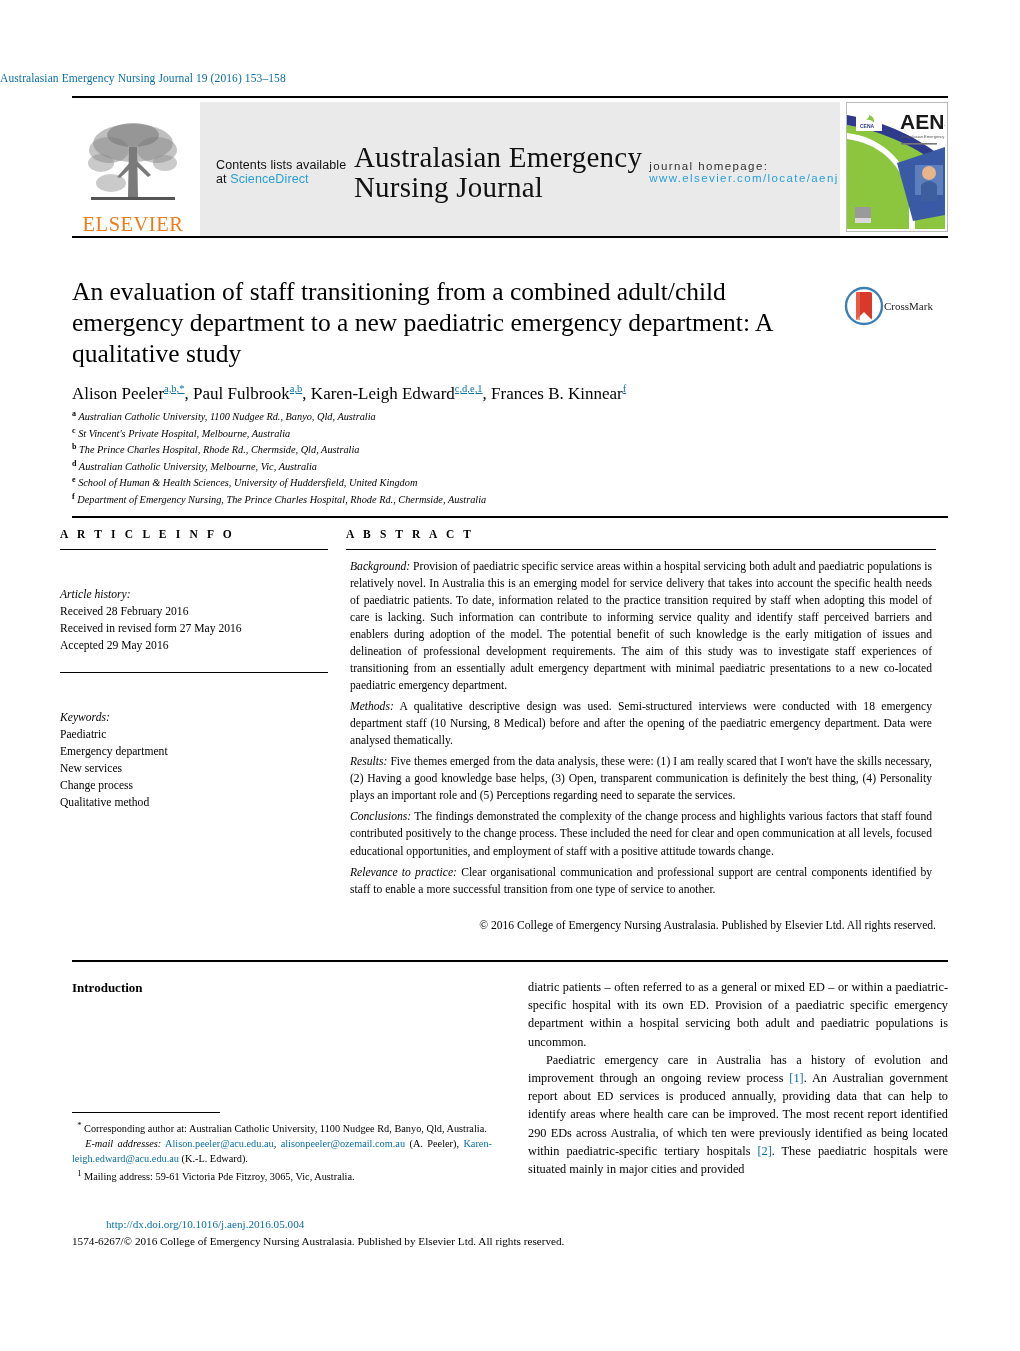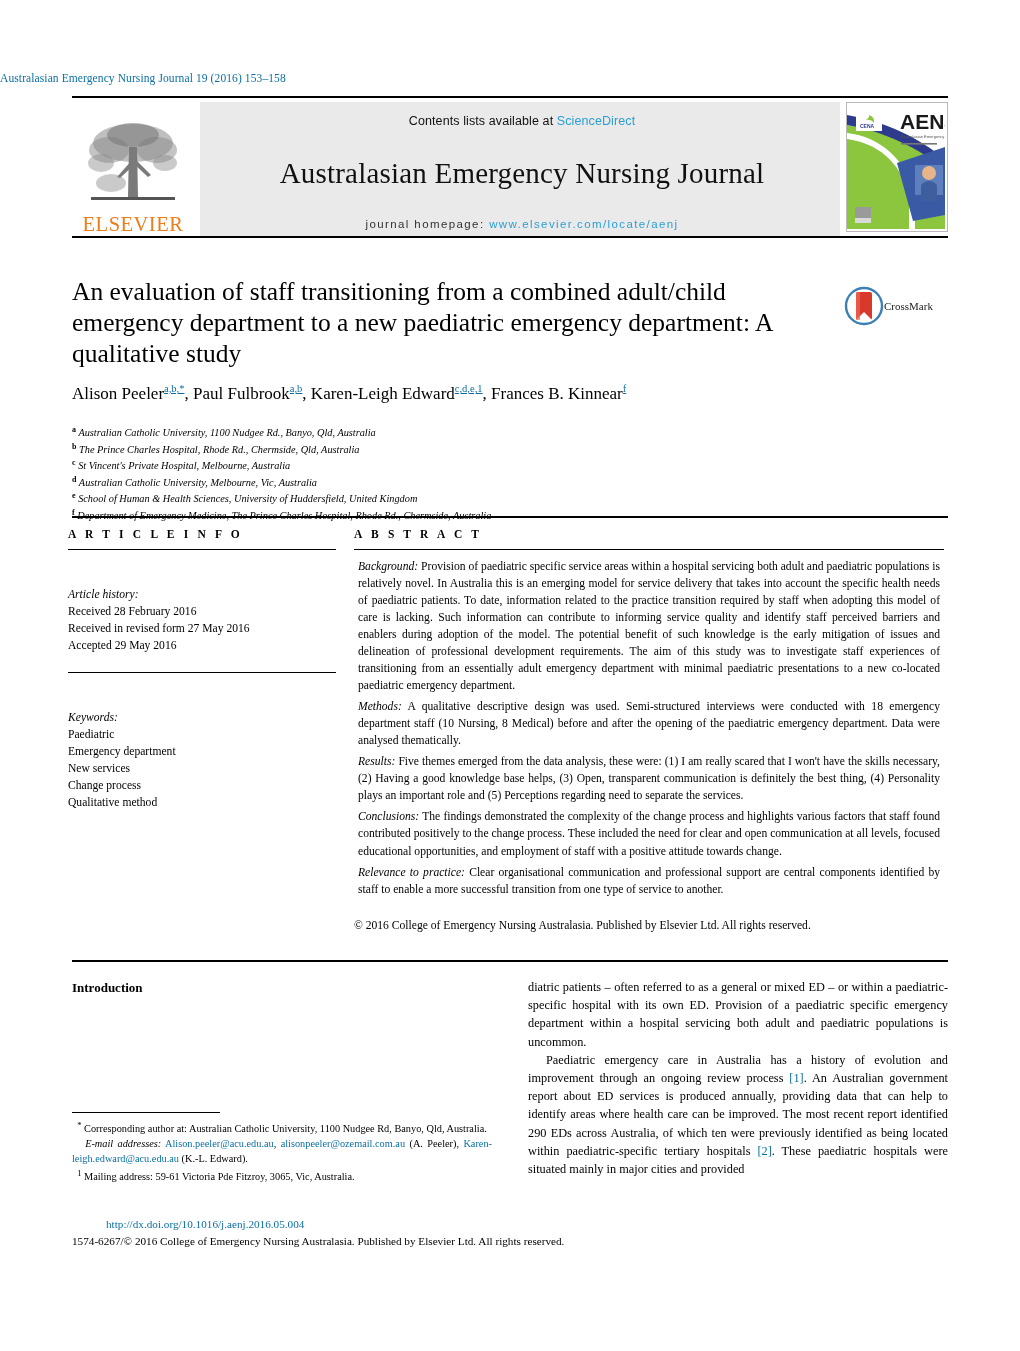--- a/index.html
+++ b/index.html
@@ -67,24 +67,24 @@
     color: #ef7c1a;
     line-height: 1;
     margin-top: 1px;
   }
   .journal-band {
     flex: 1 1 auto;
     background: #eaeaea;
     margin-left: 6px;
     margin-right: 6px;
     display: flex;
-    flex-direction: column;
+    flex-direction: row;
     justify-content: space-between;
     align-items: center;
-    padding: 12px 0 6px 4px;
+    padding: 12px 0 6px 16px;
     box-sizing: border-box;
   }
   .contents-line {
     font-family: "Liberation Sans", sans-serif;
     font-size: 12.5px;
     color: #111;
     letter-spacing: 0.1px;
   }
   .contents-line .sd {
     color: #2a9fd6;
@@ -153,38 +153,38 @@
   }
   .authors {
     font-family: "Liberation Serif", serif;
     font-size: 17px;
     margin-top: 14px;
     color: #000;
   }
   .authors sup { font-size: 10.5px; color:#0b6fa4;text-decoration:underline; }
   .authors sup.star { color:#0b6fa4; }
   .affils {
-    margin-top: 20px;
+    margin-top: 4px;
     font-size: 10.3px;
     font-style: italic;
     line-height: 1.47;
     color: #000;
     font-family: "Liberation Serif", serif;
   }
   .affils div sup {
     font-style: normal;
     font-weight: bold;
     font-size: 8px;
   }
 
   
   .info-abstract {
     position: absolute;
     top: 528px;
-    left: 68px;
+    left: 60px;
     width: 876px;
   }
   .two-col {
     display: flex;
     gap: 0px;
   }
   .col-info {
     width: 268px;
     flex: 0 0 268px;
   }
@@ -215,21 +215,21 @@
   .info-gap { height: 17px; }
   .abs-body {
     font-size: 11.6px;
     line-height: 1.47;
     text-align: justify;
     font-family: "Liberation Serif", serif;
   }
   .abs-body p { margin: 4px; }
   .abs-body .lead { font-style: italic; }
   .copyright {
-    text-align: left;
+    text-align: right;
     margin-top: 19px;
     font-size: 11.6px;
   }
 
   
   .body-area {
     position: absolute;
     top: 978px;
     left: 72px;
     width: 876px;
@@ -371,25 +371,25 @@
 
     <div class="authors">
       <span><span>Alison Peeler</span><sup class="star">a,b,*</sup></span>,
       <span><span>Paul Fulbrook</span><sup>a,b</sup></span>,
       <span><span>Karen-Leigh Edward</span><sup>c,d,e,1</sup></span>,
       <span><span>Frances B. Kinnear</span><sup>f</sup></span>
     </div>
 
     <div class="affils">
       <div><sup>a</sup> <span>Australian Catholic University, 1100 Nudgee Rd., Banyo, Qld, Australia</span></div>
+      <div><sup>c</sup> <span>St Vincent's Private Hospital, Melbourne, Australia</span></div>
       <div><sup>b</sup> <span>The Prince Charles Hospital, Rhode Rd., Chermside, Qld, Australia</span></div>
-      <div><sup>c</sup> <span>St Vincent's Private Hospital, Melbourne, Australia</span></div>
       <div><sup>d</sup> <span>Australian Catholic University, Melbourne, Vic, Australia</span></div>
       <div><sup>e</sup> <span>School of Human &amp; Health Sciences, University of Huddersfield, United Kingdom</span></div>
-      <div><sup>f</sup> <span>Department of Emergency Medicine, The Prince Charles Hospital, Rhode Rd., Chermside, Australia</span></div>
+      <div><sup>f</sup> <span>Department of Emergency Nursing, The Prince Charles Hospital, Rhode Rd., Chermside, Australia</span></div>
     </div>
   </div>
 
   <div class="rule-thick" style="top:516px;"></div>
 
   <div class="info-abstract">
     <div class="two-col">
 
       <div class="col-info">
         <div class="sec-head">A R T I C L E   I N F O</div>

